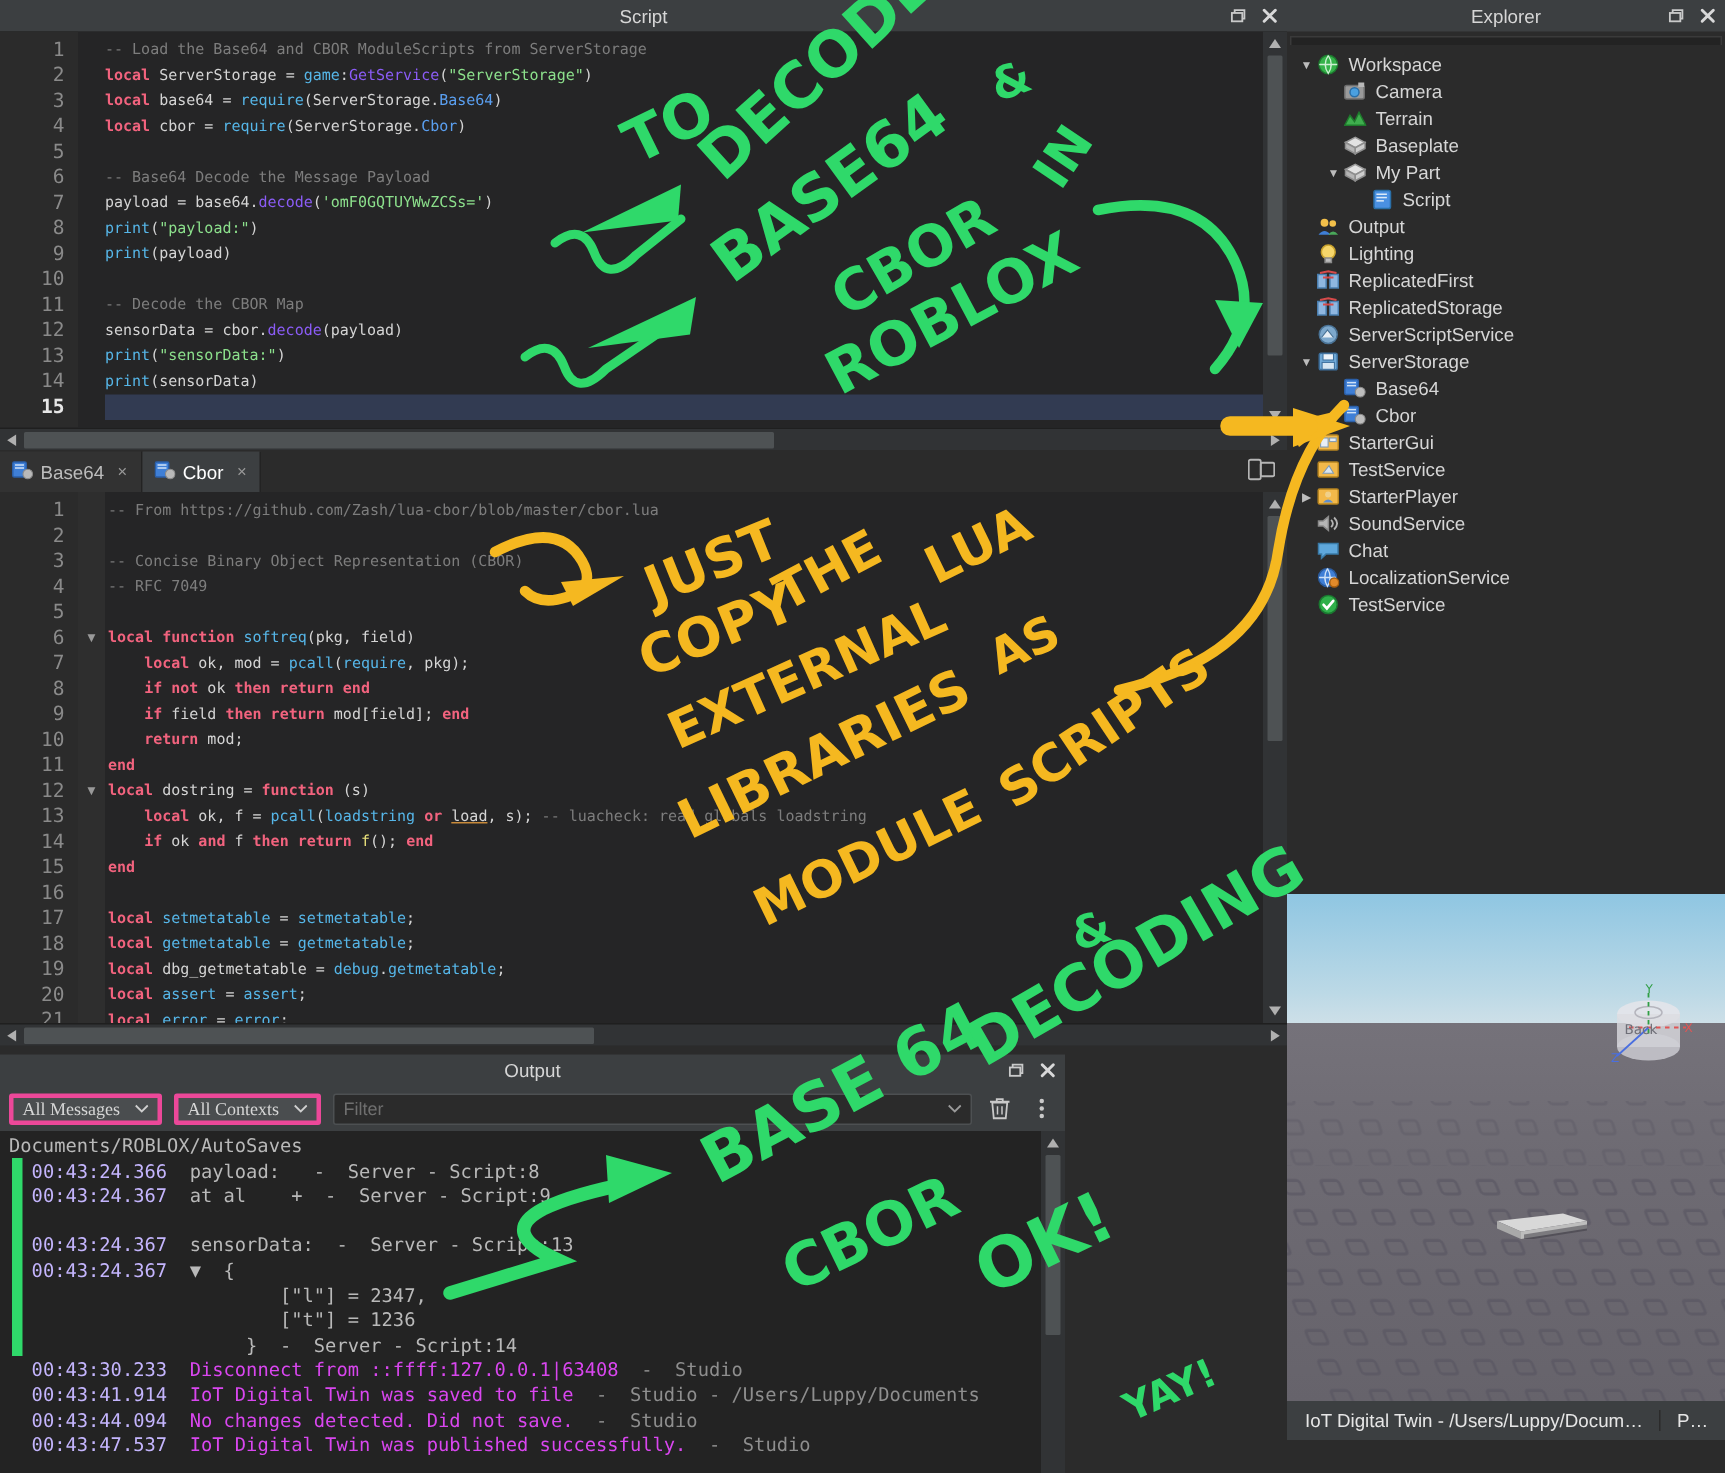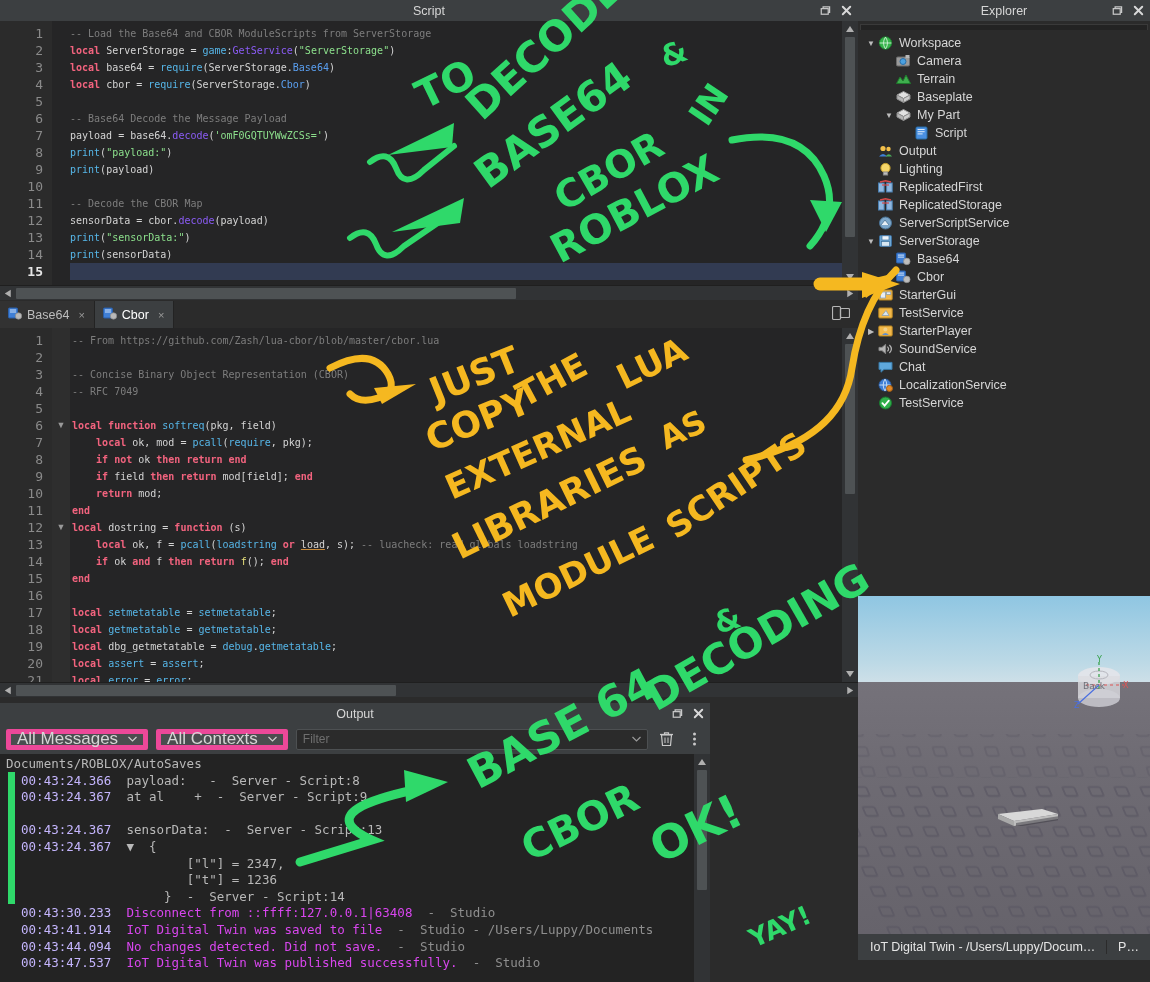--- a/index.html
+++ b/index.html
@@ -67,22 +67,22 @@
         background:#323232; color:#bdbdbd; font-size:12.5px; border-right:1px solid #232323;}
   .tab.active{ background:#3c3f41; color:#ffffff; }
   .tab .x{ font-size:11px; color:#9a9a9a; margin-left:4px; }
   .tabbar-right{ position:absolute; right:8px; bottom:4px; }
 
   .editor-bot{ position:absolute; left:0; top:300px; width:858px; height:397px; }
 
   
   .output{ position:absolute; left:0; top:703px; width:710px; height:279px; background:#2b2b2b; }
   .out-toolbar{ height:30px; background:#3c3f41; display:flex; align-items:center; padding:0 6px; gap:8px; }
-  .combo{ height:21px; min-width:96px; background:#4a4d4f; border:5px solid #ec4899; border-radius:2px;
-          display:flex; align-items:center; justify-content:space-between; padding:0 6px; color:#d6d6d6; font-size:17px;}
+  .combo{ height:21px; min-width:96px; background:#4a4d4f; border:3px solid #ec4899; border-radius:2px;
+          display:flex; align-items:center; justify-content:space-between; padding:0 6px; color:#d6d6d6; font-size:12px;font-family:Liberation Serif, serif;}
   .combo .cv{ margin-right:10px; }
   .filter-box{ flex:1; height:21px; background:#2b2b2b; border:1px solid #4d5052; border-radius:2px;
                display:flex; align-items:center; justify-content:space-between; padding:0 6px; color:#6f6f6f; font-size:12px;}
   .ico-btn{ width:20px; height:20px; display:flex; align-items:center; justify-content:center; }
   .out-body{ position:relative; height:249px; background:#232323; overflow:hidden; }
   .out-lines{ position:absolute; left:0; top:0; right:16px; padding-top:2px;
               font-family:"DejaVu Sans Mono", monospace; font-size:12.5px; line-height:16.6px; white-space:pre; }
   .out-lines .ol{ height:16.6px; color:#b9b9b9; padding-left:6px; }
   .out-ts{ color:#c4b5fd; }
   .out-magenta{ color:#d946ef; font-weight:normal; }

